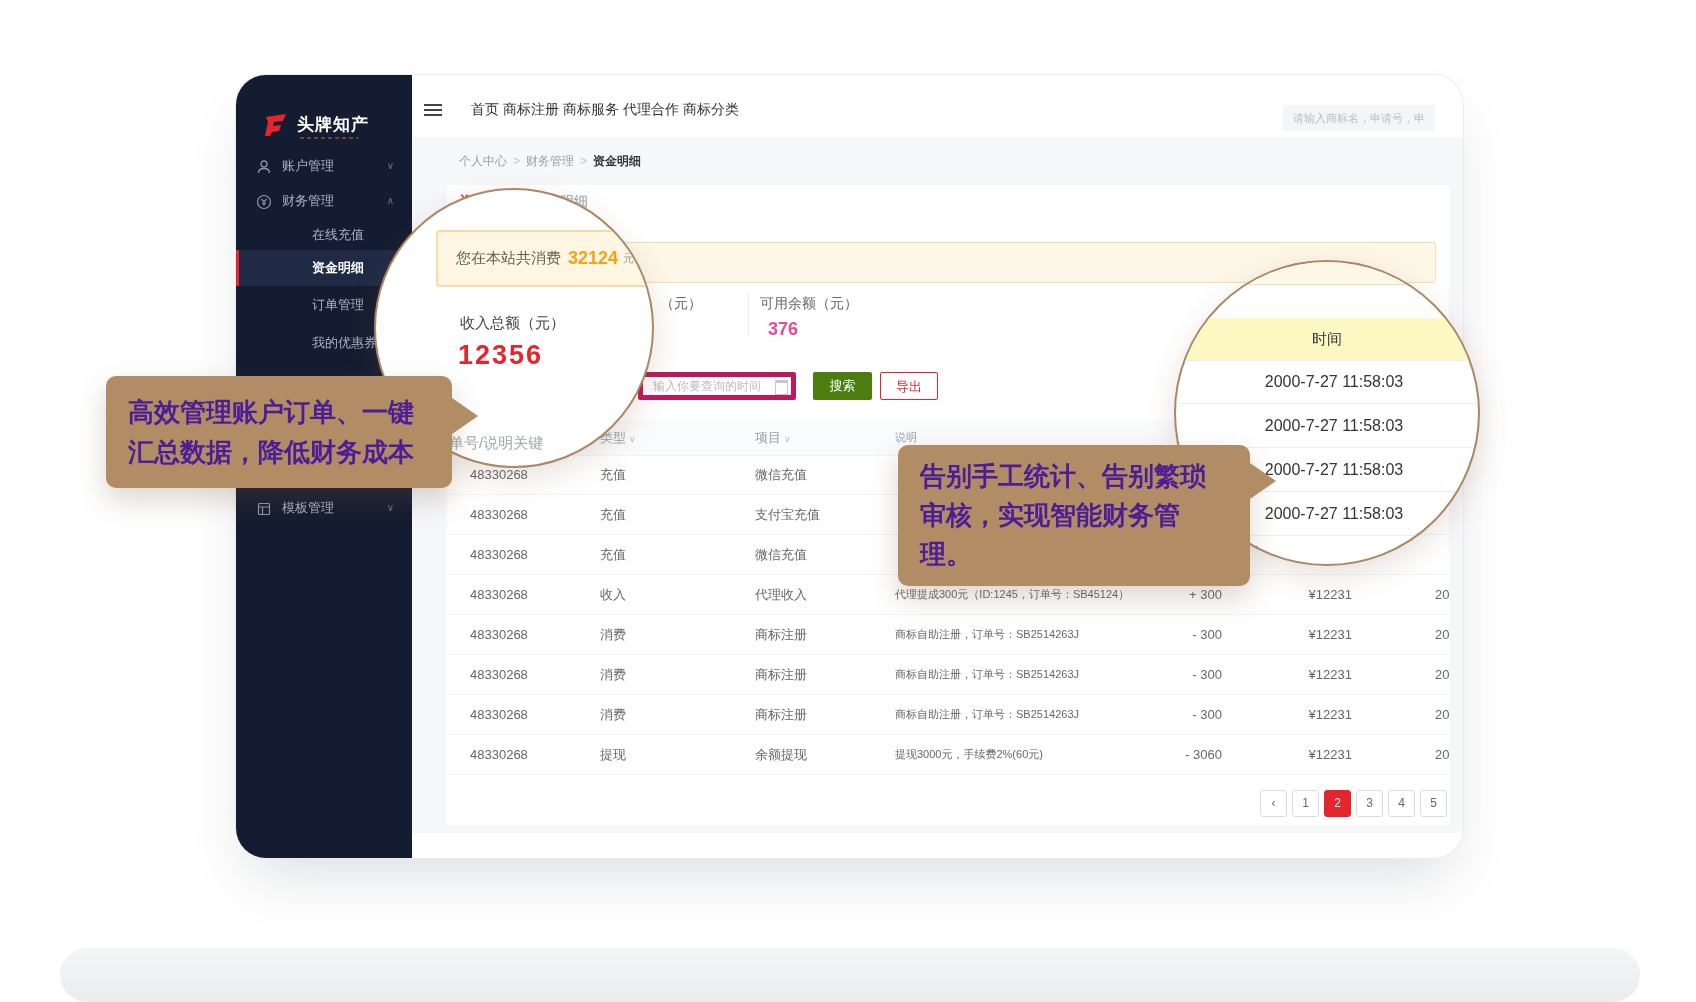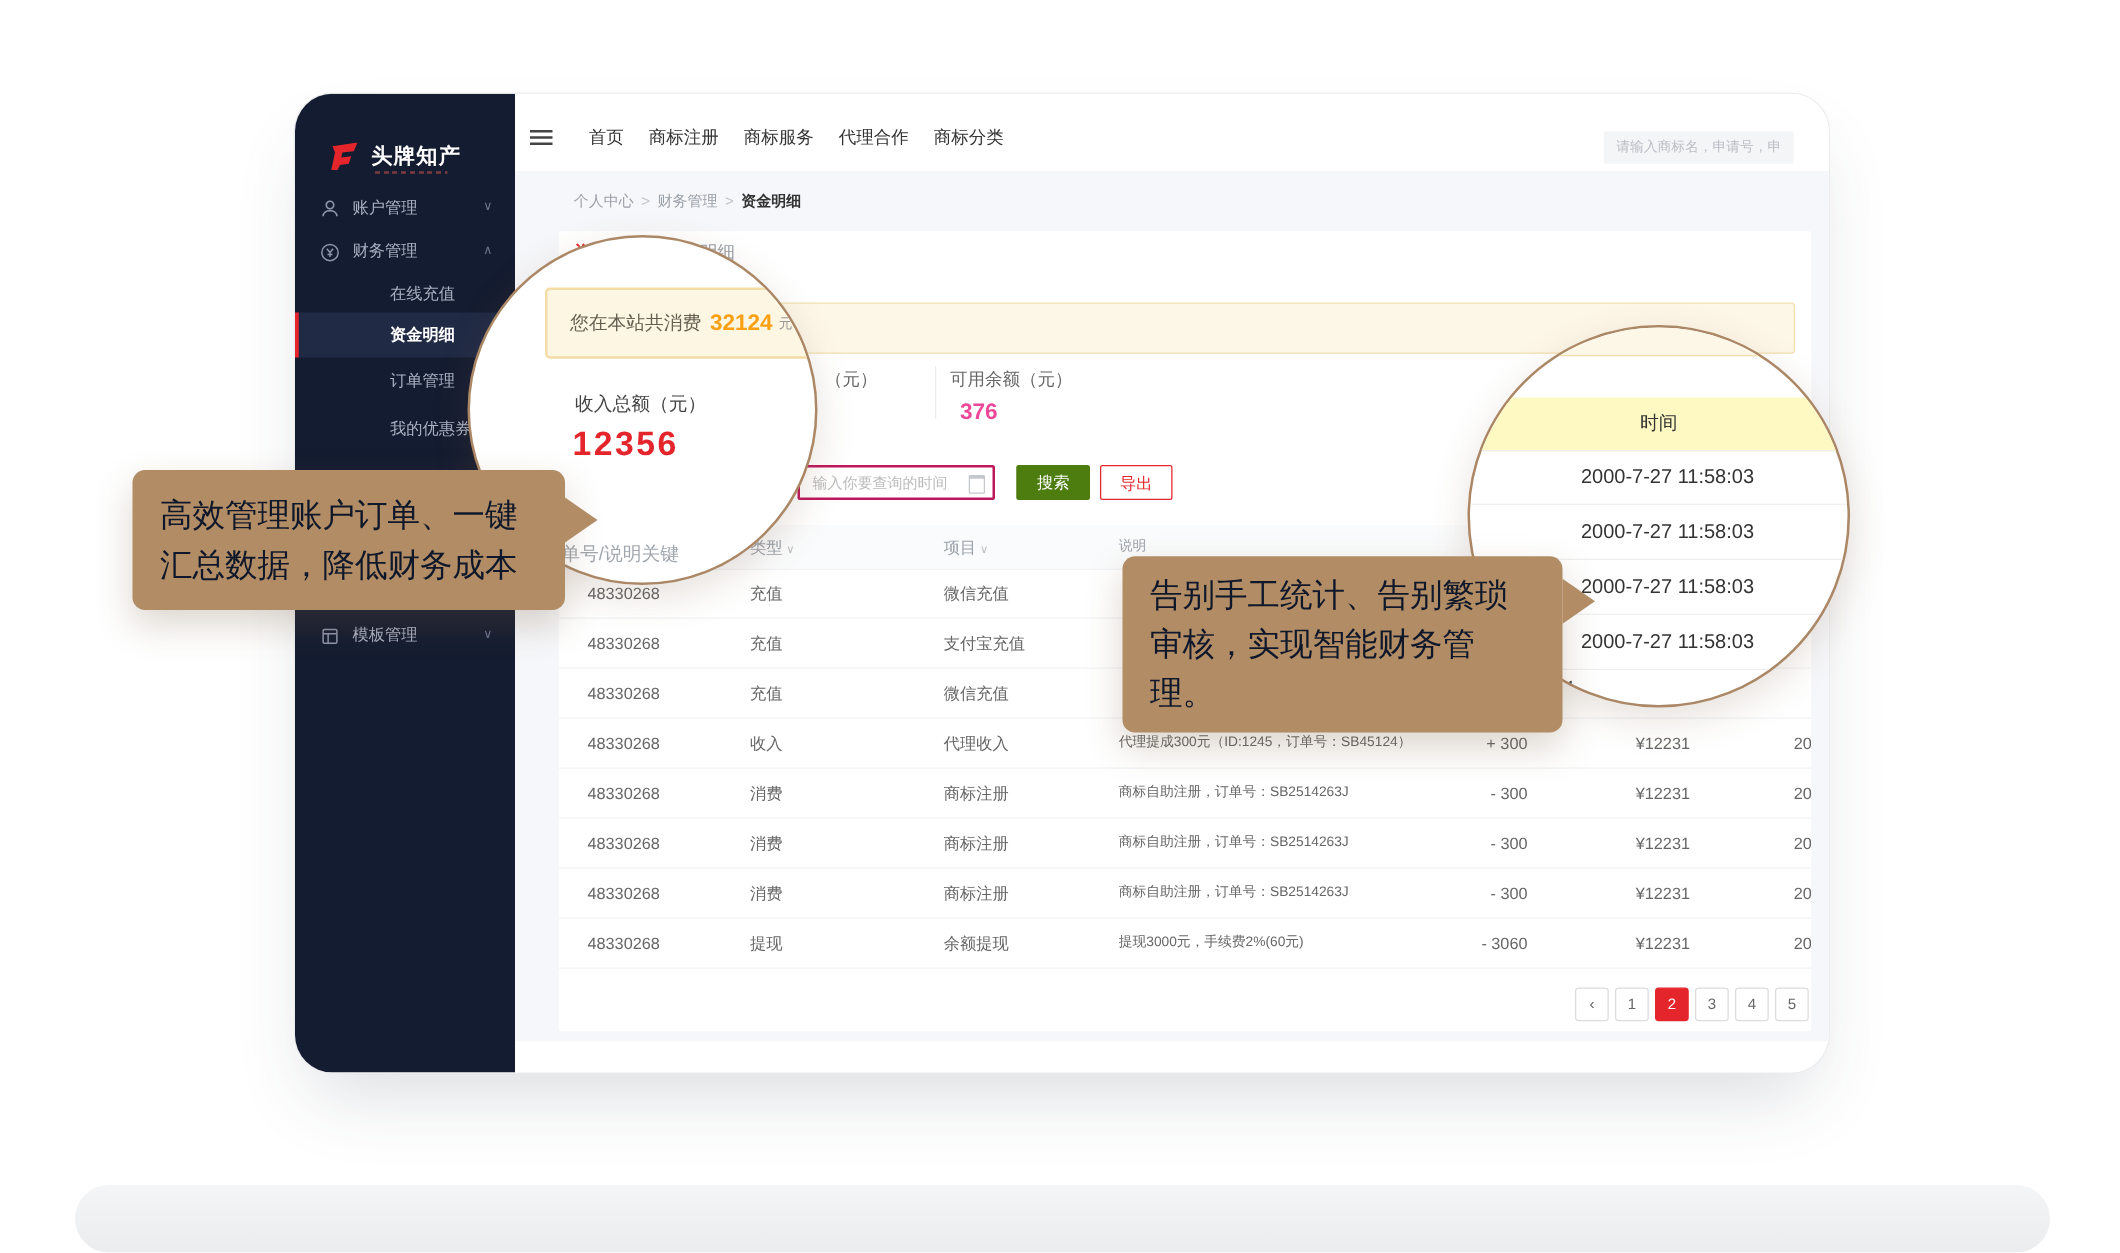--- a/index.html
+++ b/index.html
@@ -28,21 +28,21 @@
   .side-item .ic{position:absolute;left:20px;top:5px;width:18px;height:18px;color:#8d95ab;}
   .side-item .chev{position:absolute;right:18px;font-size:10px;color:#6d7690;}
   .side-item.active{height:36px;line-height:36px;background:#202a45;color:#fff;font-weight:bold;}
   .side-item.active:before{content:"";position:absolute;left:0;top:0;width:3px;height:36px;background:#e5252c;}
 
   
   .topbar{position:absolute;left:176px;right:0;top:0;height:62px;background:#fff;
           border-bottom:1px solid #eef0f2;}
   .hamburger{position:absolute;left:12px;top:26px;width:18px;cursor:pointer;}
   .hamburger i{display:block;height:2px;background:#444;margin:3px 0;}
-  .topnav{position:absolute;left:59px;top:26px;display:flex;gap:20px;}
+  .topnav{position:absolute;left:59px;top:26px;display:flex;gap:4px;}
   .nav-item{font-size:14px;color:#333;cursor:pointer;}
   .top-search{position:absolute;right:28px;top:30px;width:152px;height:26px;background:#f4f5f7;
               border:0;border-radius:2px;font-size:11px;color:#999;padding:0 10px;box-sizing:border-box;}
   .top-search::placeholder{color:#b9bdc4;}
 
   
   .main{position:absolute;left:176px;top:62px;right:0;height:696px;background:#f6f7fa;}
   .breadcrumb{position:absolute;left:47px;top:16px;font-size:12px;color:#9aa0a8;}
   .breadcrumb .sep{margin:0 6px;color:#c0c4ca;}
   .breadcrumb .last{color:#333;font-weight:bold;}
@@ -56,21 +56,21 @@
           border:1px solid #f3dfae;border-radius:3px;box-sizing:border-box;
           display:flex;align-items:center;padding-left:20px;}
   .banner .pre{font-size:14px;color:#666;}
   .banner .amt{font-size:15px;color:#f9a013;font-weight:bold;margin:0 4px;}
   .banner .unit{font-size:12px;color:#999;}
 
   .stat-lbl{position:absolute;font-size:14px;color:#666;}
   .stat-val{position:absolute;font-weight:bold;color:#ec4899;}
   .stat-div{position:absolute;left:301px;top:108px;width:1px;height:42px;background:#ececec;}
 
-  .date-input{position:absolute;left:191px;top:187px;width:158px;height:28px;border:2px solid #be185d;
+  .date-input{position:absolute;left:191px;top:187px;width:158px;height:28px;border:5px solid #be185d;
               border-radius:2px;box-sizing:border-box;font-size:12px;color:#0f172a;padding:0 26px 0 10px;background:#fff;}
   .date-input::placeholder{color:#bbb;}
   .cal-ic{position:absolute;left:328px;top:195px;width:11px;height:11px;border:1px solid #c4c8cd;
           border-top-width:3px;border-radius:1px;cursor:pointer;}
   .btn{position:absolute;top:187px;height:28px;line-height:28px;text-align:center;font-size:13px;
        border-radius:2px;cursor:pointer;box-sizing:border-box;}
   .btn-search{left:366px;width:59px;background:#4d7c0f;color:#fff;}
   .btn-export{left:433px;width:58px;border:1px solid #e5252c;color:#e5252c;background:#fff;}
 
   
@@ -113,23 +113,23 @@
                   border-bottom:1px solid #f3dfae;}
   .lr-head{position:absolute;left:0;top:56px;width:100%;height:42px;line-height:42px;background:#fef9c3;
            border-bottom:1px solid #ececec;text-align:center;font-size:15px;color:#333;}
   .lr-rows{position:absolute;left:0;top:98px;width:100%;}
   .lr-row{height:43px;line-height:43px;text-align:center;font-size:16px;color:#333;
           border-bottom:1px solid #efefef;padding-left:14px;}
   .lr-partial{position:absolute;left:20px;top:276px;width:200px;font-size:15px;color:#444;
               transform:rotate(-6deg) skewX(-8deg);}
 
   
-  .tip{position:absolute;background:#b18c65;color:#0f172a;border-radius:10px;z-index:30;
+  .tip{position:absolute;background:#b18c65;color:#4c1d95;border-radius:10px;z-index:30;
        font-size:26px;line-height:40px;padding:16px 22px;white-space:pre-line;
-       box-shadow:0 12px 28px rgba(120,90,60,.25);box-sizing:border-box;}
+       box-shadow:0 12px 28px rgba(120,90,60,.25);box-sizing:border-box;font-weight:bold;}
   .tip:after{content:"";position:absolute;left:100%;border:18px solid transparent;
              border-left:26px solid #b18c65;}
   .tip-left{left:106px;top:376px;width:346px;}
   .tip-left:after{top:22px;}
   .tip-right{left:898px;top:445px;width:352px;padding:12px 22px;line-height:39px;}
   .tip-right:after{top:18px;}
 </style>
 </head>
 <body>
 

